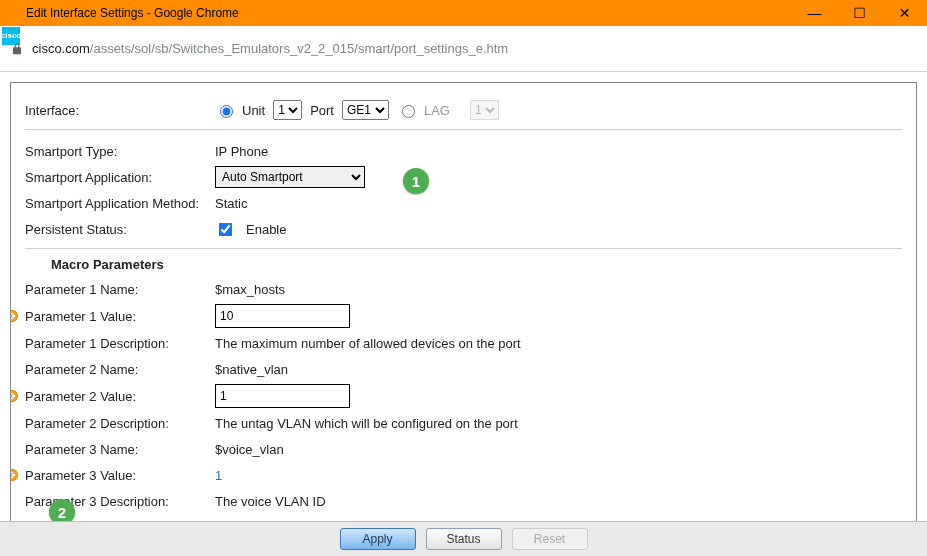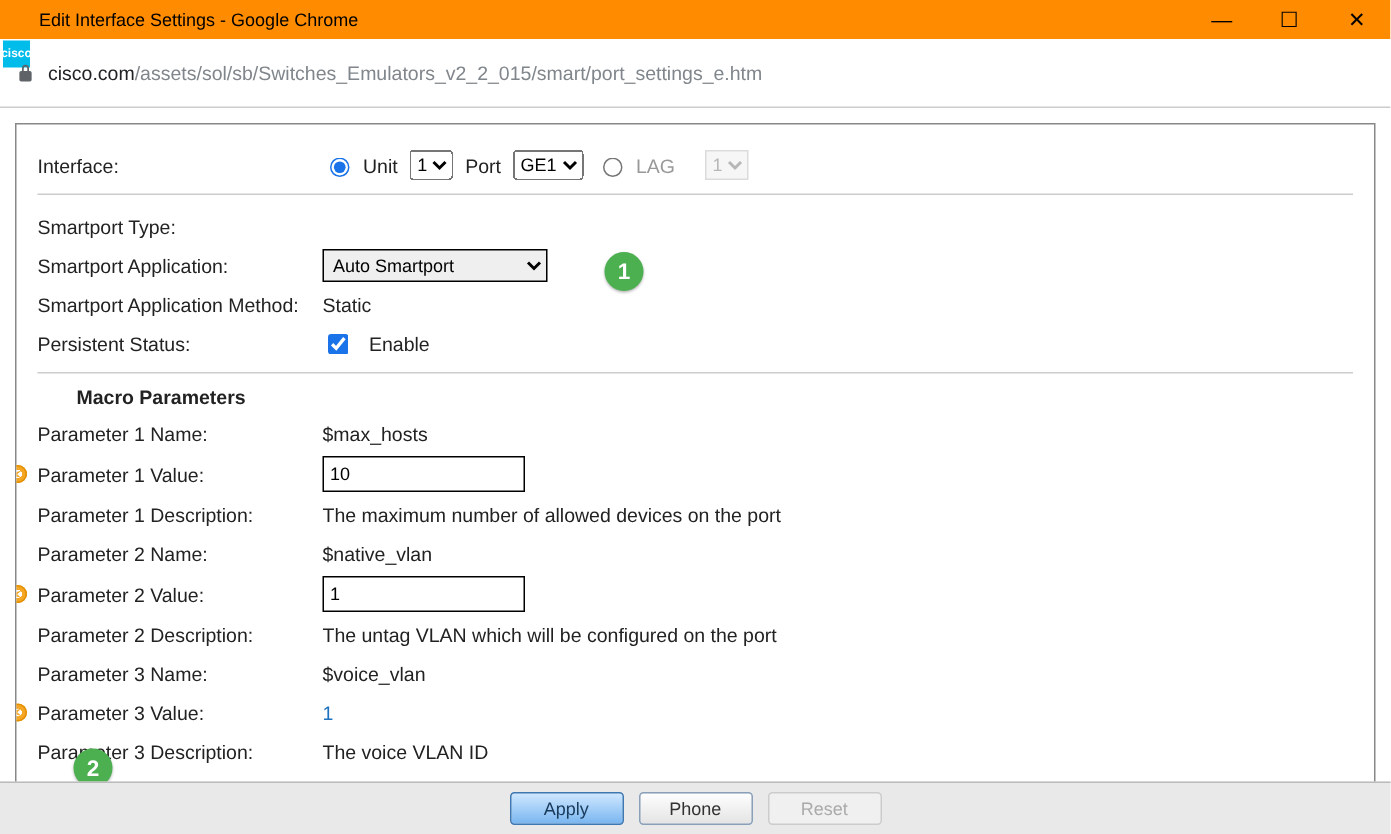--- a/index.html
+++ b/index.html
@@ -120,20 +120,21 @@
             <option>1</option>
           </select>
         </span>
       </div>
     </div>
 
     <hr class="sep">
 
     <div class="row">
       <div class="label">Smartport Type:</div>
+      <div class="val">IP Phone</div>
     </div>
     <div class="row">
       <div class="label">Smartport Application:</div>
       <div class="val">
         <select class="smartport-sel">
           <option>Auto Smartport</option>
         </select>
       </div>
     </div>
     <div class="row">
@@ -195,15 +196,15 @@
         <div class="val">The voice VLAN ID</div>
       </div>
 
     <div class="callout c1">1</div>
     <div class="callout c2">2</div>
   </div>
 </div>
 
 <div class="footer">
   <button class="btn btn-primary">Apply</button>
-  <button class="btn btn-secondary">Phone</button>
+  <button class="btn btn-secondary">Status</button>
   <button class="btn btn-disabled">Reset</button>
 </div>
 
 </body></html>

